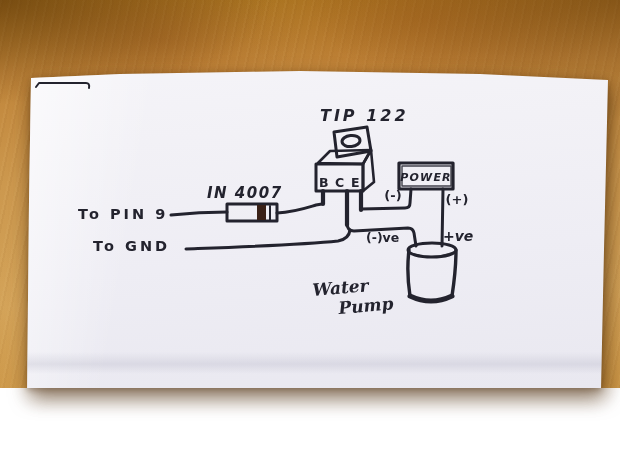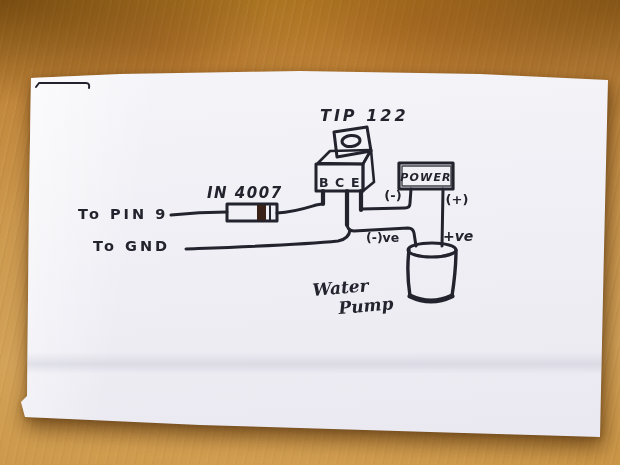--- a/index.html
+++ b/index.html
@@ -1,20 +1,20 @@
 <!DOCTYPE html>
 <html><head>
 <meta charset="utf-8">
 <style>
   html,body{margin:0;padding:0;}
   body{
     width:620px;height:465px;overflow:hidden;
     font-family:"DejaVu Sans",sans-serif;
   }
-  .scene{position:relative;width:620px;height:465px;}
+  .scene{position:relative;width:620px;height:388px;}
   
   .wood{
     position:absolute;inset:0;
     background-color:#c08433;
     background-image:
       radial-gradient(420px 160px at 0% 0%, rgba(80,44,6,.55), rgba(80,44,6,0) 65%),
       radial-gradient(520px 200px at 100% 0%, rgba(92,50,8,.50), rgba(92,50,8,0) 60%),
       radial-gradient(260px 120px at 68% 5%, rgba(168,94,26,.38), rgba(168,94,26,0) 70%),
       radial-gradient(200px 90px at 26% 10%, rgba(150,80,25,.30), rgba(150,80,25,0) 70%),
       radial-gradient(700px 260px at 45% 100%, rgba(224,172,96,.40), rgba(224,172,96,0) 70%),

